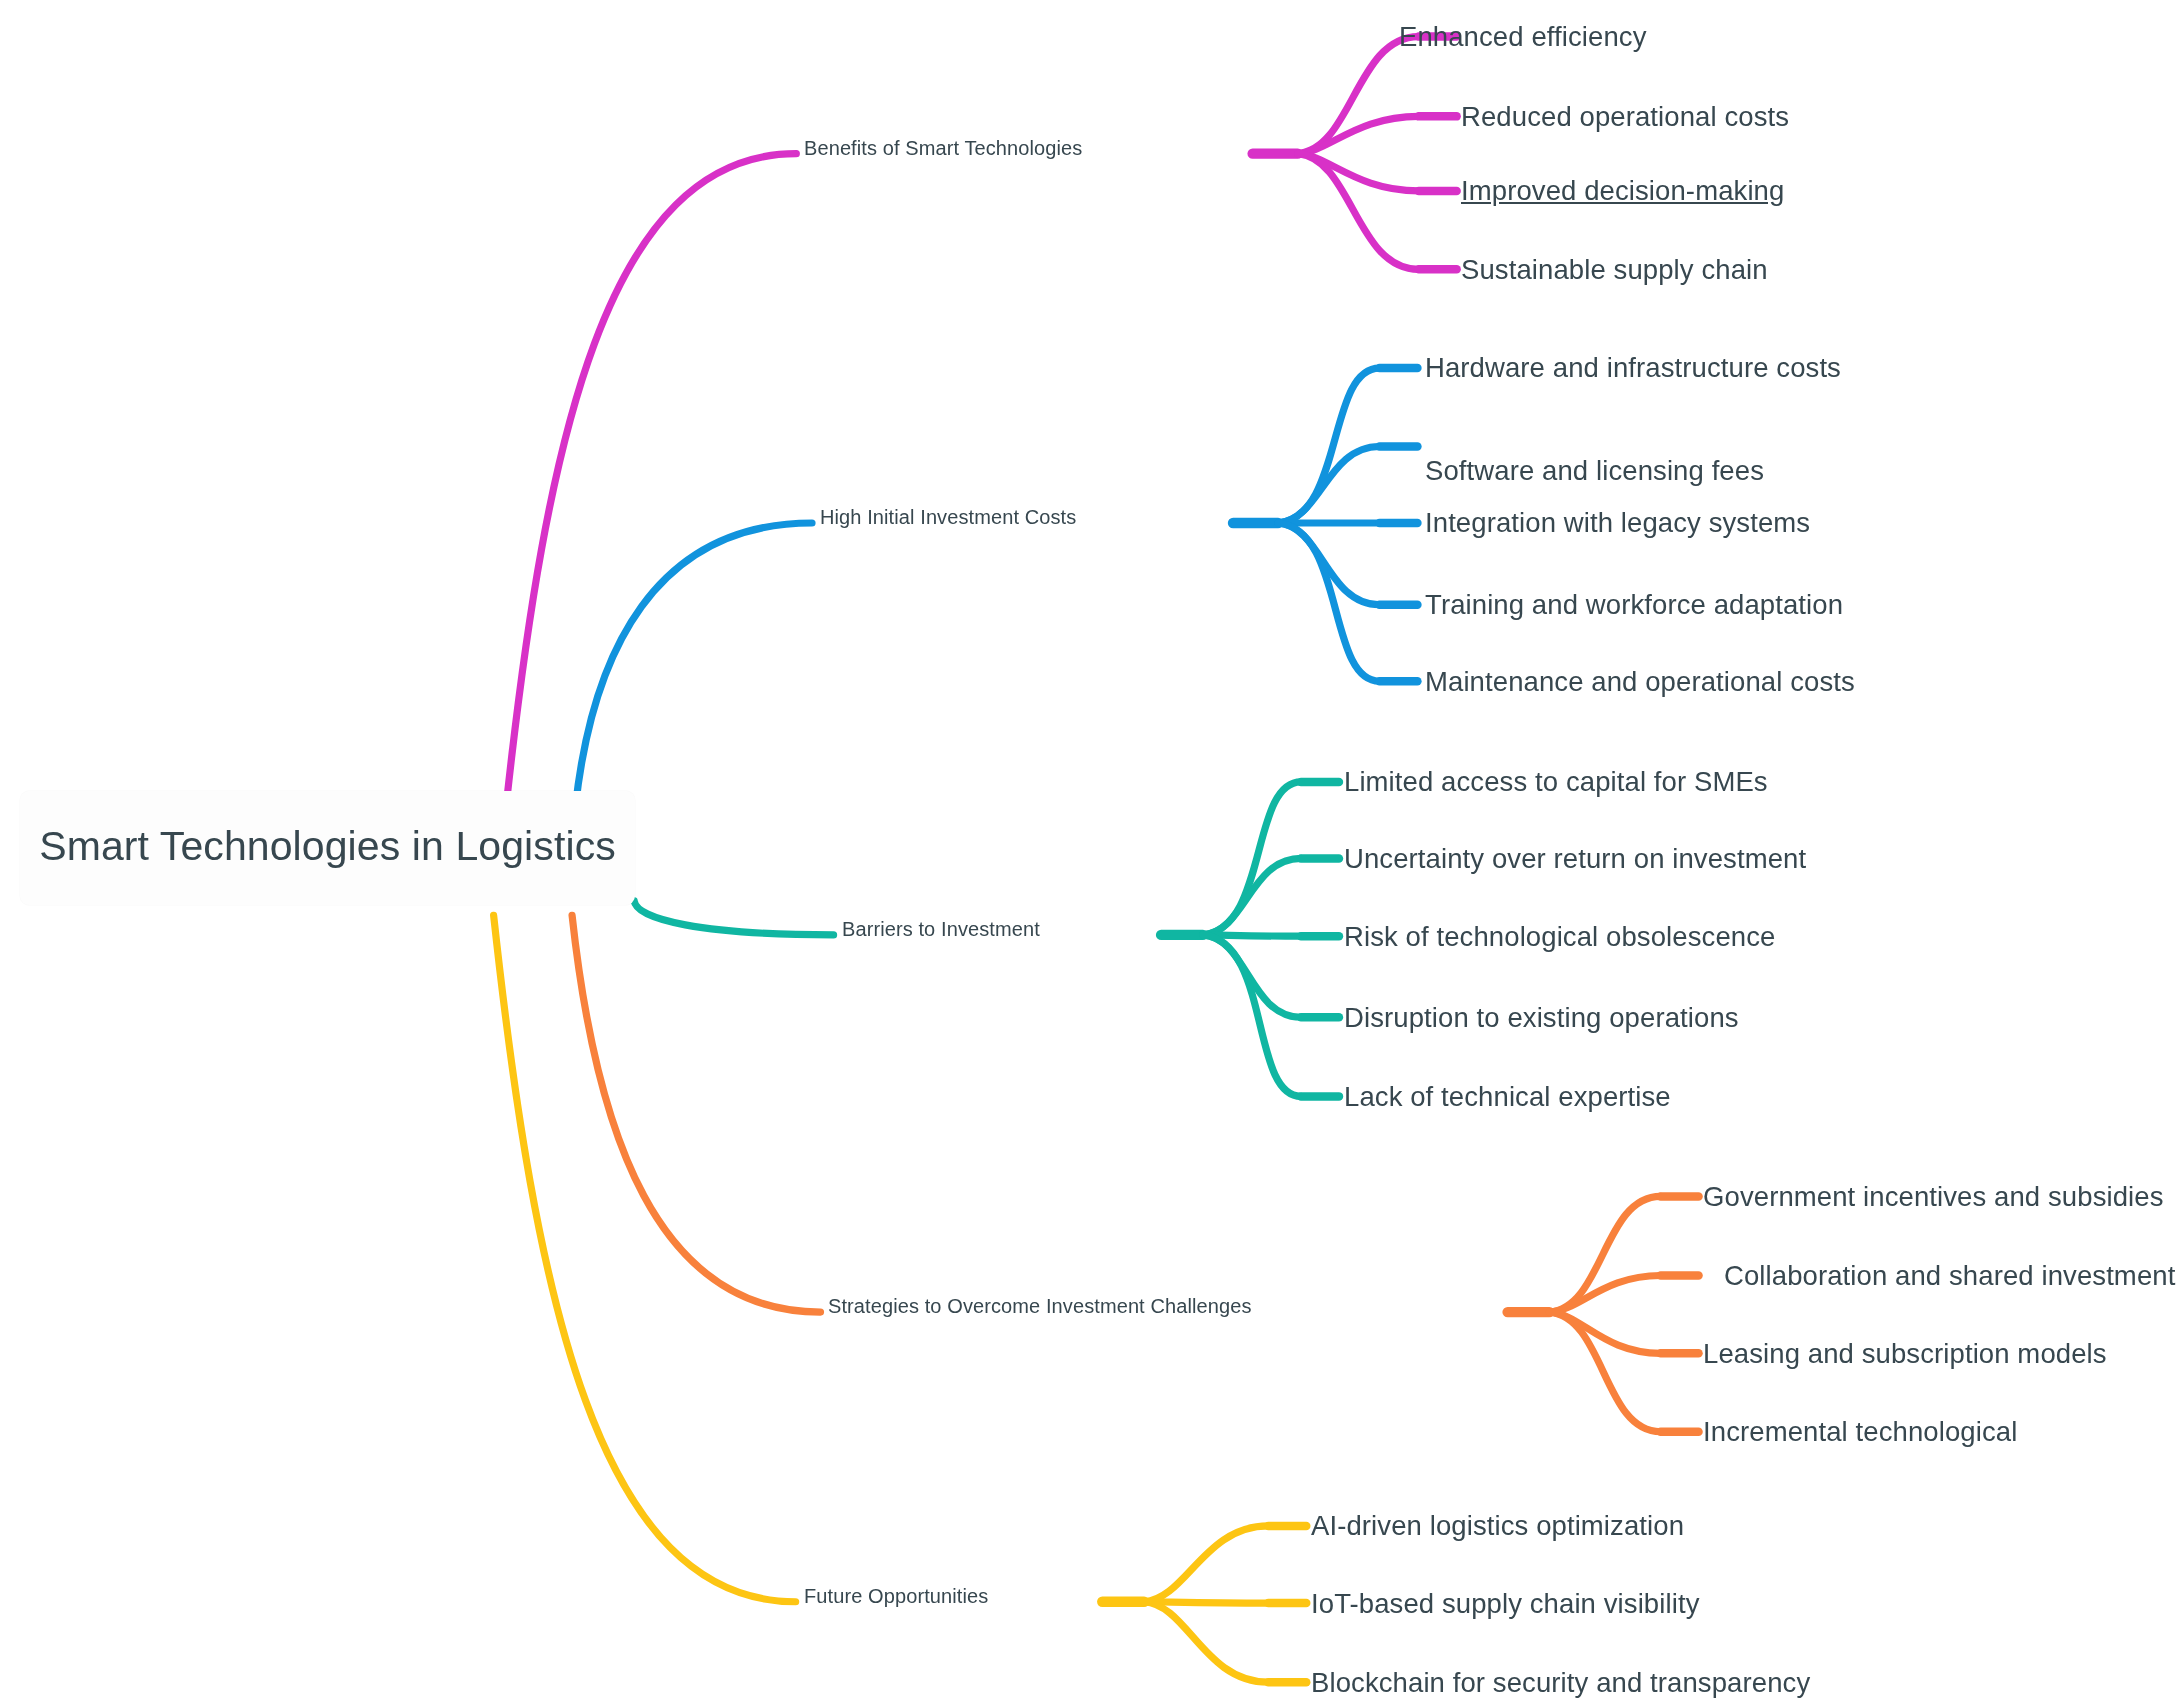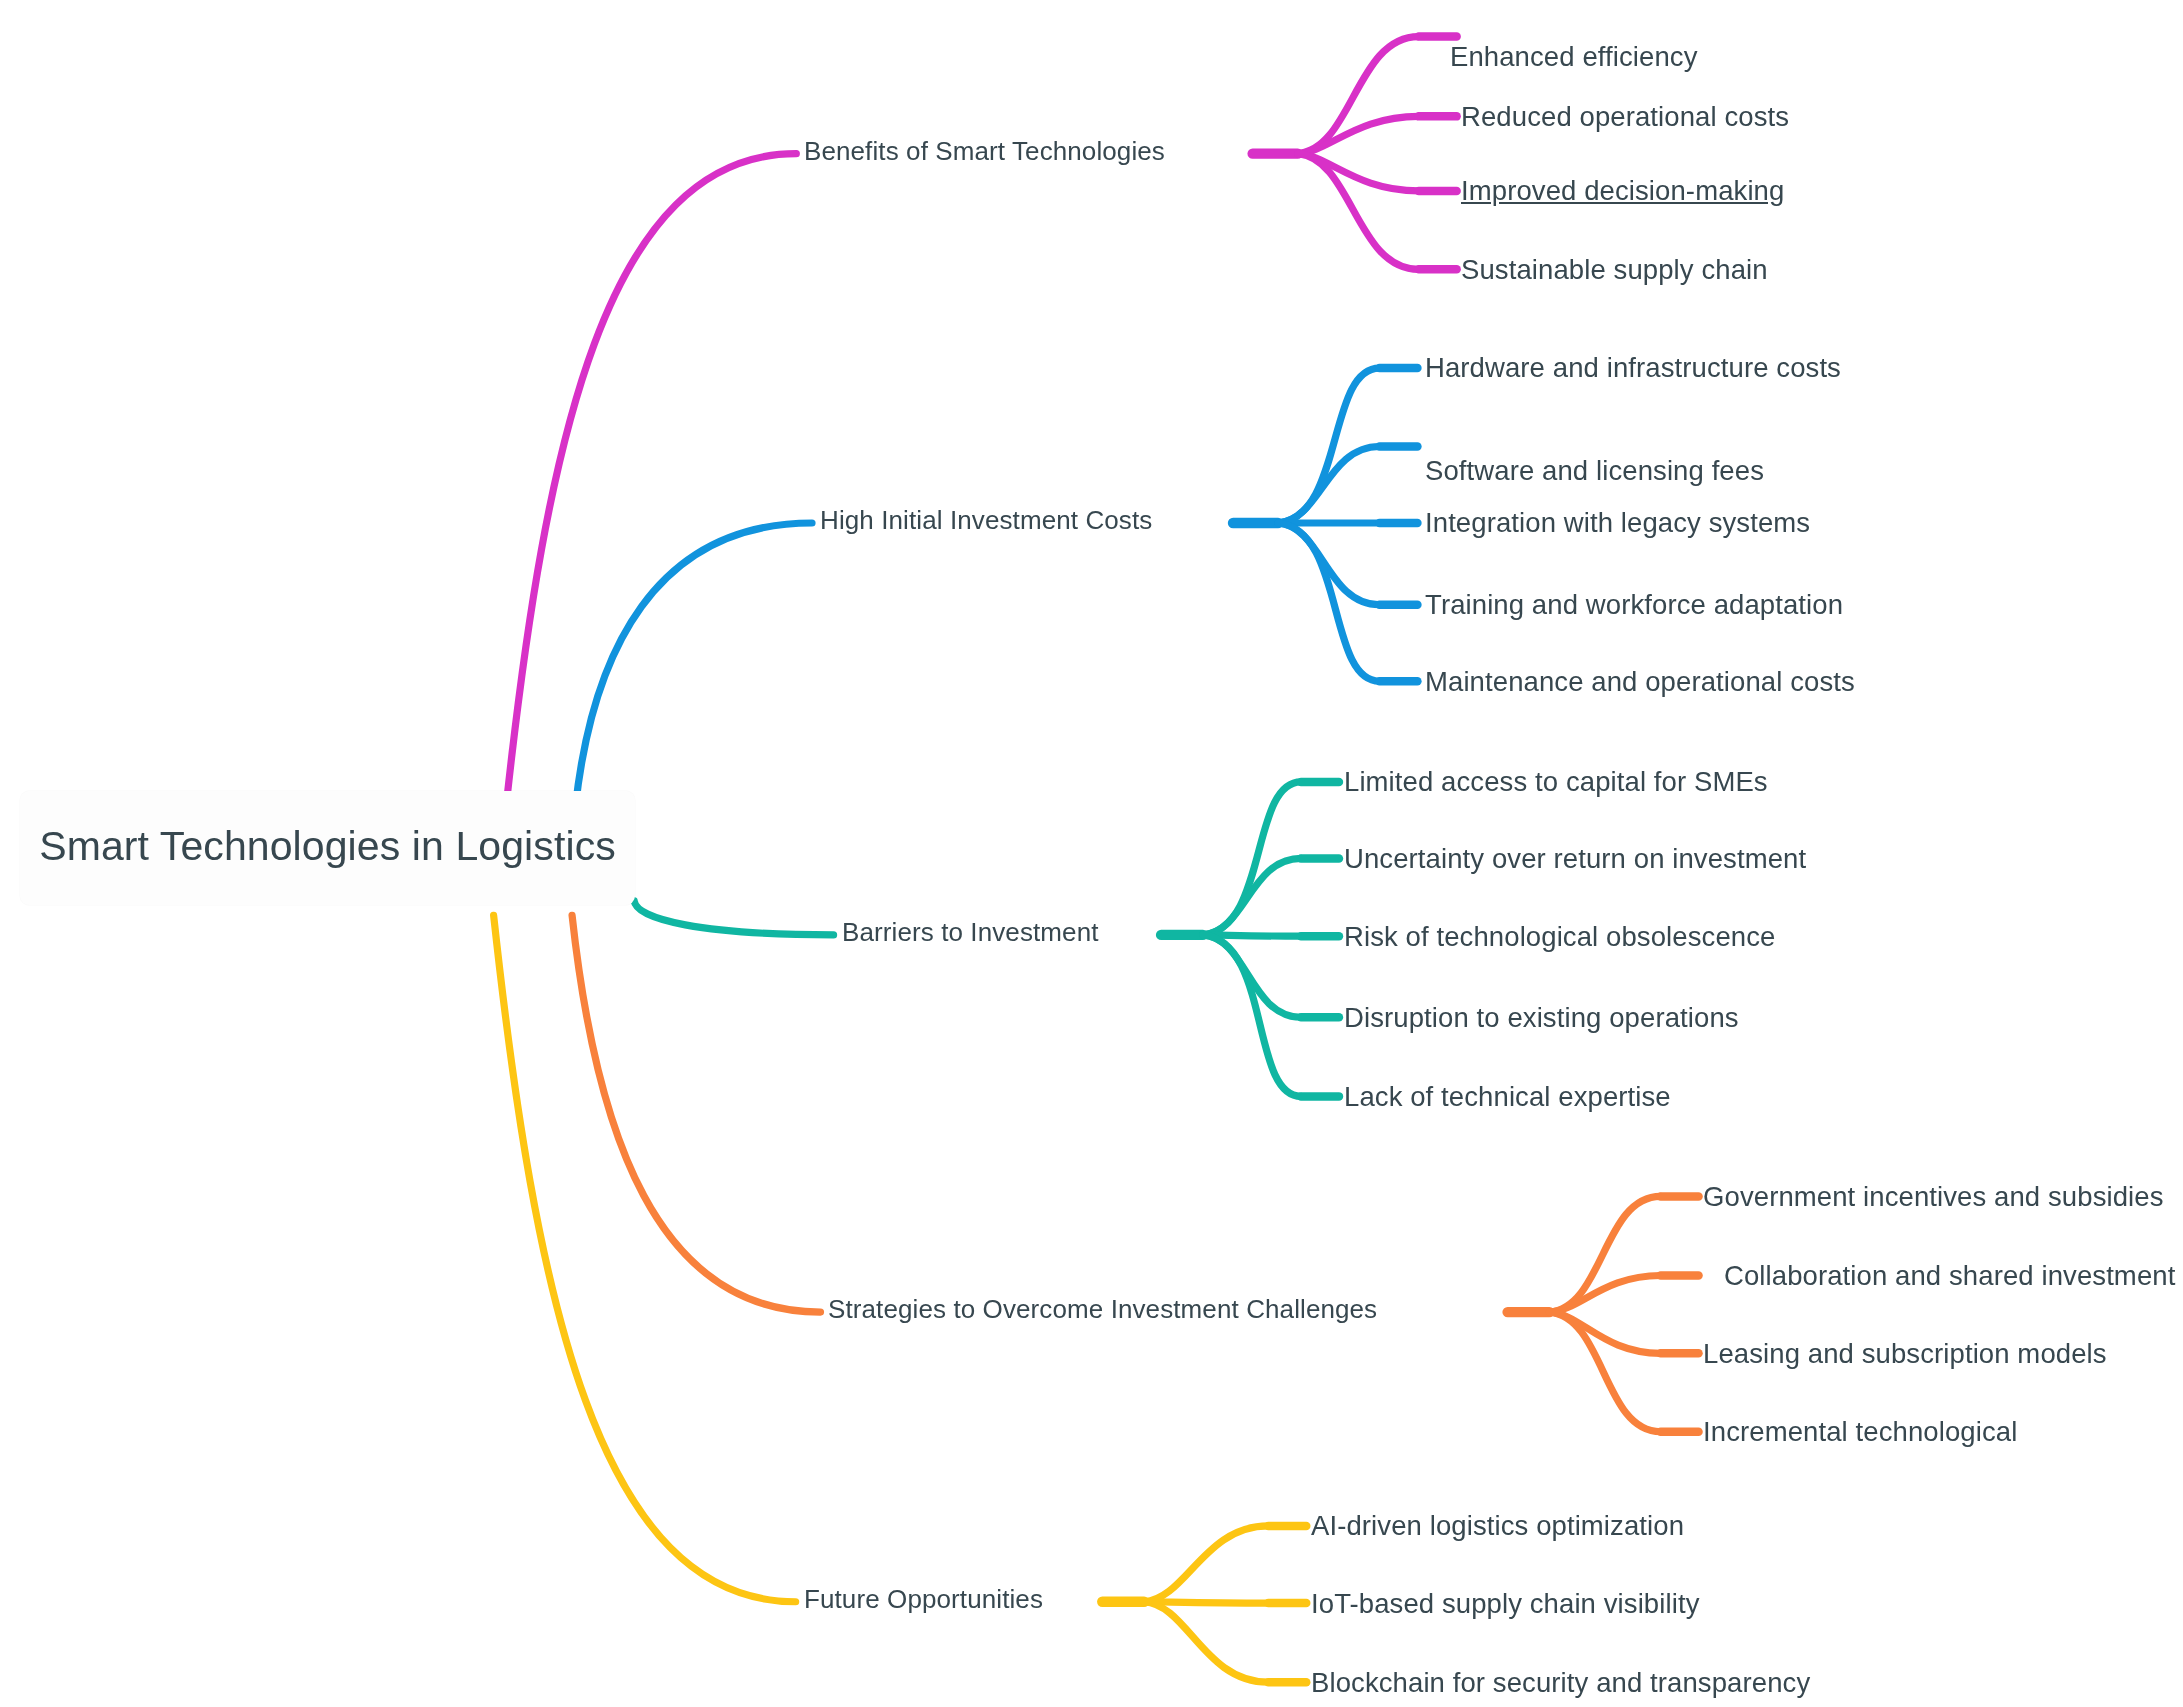--- a/index.html
+++ b/index.html
@@ -42,21 +42,21 @@
   .root-label {
     font-size: 41px;
     color: #37474f;
     background: #fdfdfd;
     border-radius: 9.2px;
     padding: 35px 19.6px 38px 19.6px;
     box-shadow: 0 0 0 0.7px rgba(0,0,0,0.018);
     text-align: center;
   }
   .branch-label {
-    font-size: 26px;
+    font-size: 20px;
     text-align: center;
   }
   .leaf-label {
     font-size: 27.5px;
   }
 </style>
 </head>
 <body>
 
 <div id="mindmap-root">
@@ -112,21 +112,21 @@
         <path d="M 1940 2334 L 1998 2334" class="edge" stroke="#fdc513" stroke-width="13"></path>
         <path d="M 1750 2450 C 1780.6 2450.08, 1841.2 2452, 1940 2452" class="edge" stroke="#fdc513" stroke-width="11"></path>
         <path d="M 1940 2452 L 1998 2452" class="edge" stroke="#fdc513" stroke-width="13"></path>
         <path d="M 1750 2450 C 1816.9 2454.92, 1841.2 2573, 1940 2573" class="edge" stroke="#fdc513" stroke-width="11"></path>
         <path d="M 1940 2573 L 1998 2573" class="edge" stroke="#fdc513" stroke-width="13"></path>
       </g>
   </svg>
   <div id="labels-layer">
       <div class="node-label root-label" style="left: 19.6px; top: 791px;">Smart Technologies in Logistics</div>
       <div class="node-label branch-label" style="left: 804px; top: 138px;">Benefits of Smart Technologies</div>
-      <div class="node-label leaf-label" style="left: 1450px; top: 23px; margin-top: 20px;">Enhanced efficiency</div>
+      <div class="node-label leaf-label" style="left: 1399px; top: 23px;">Enhanced efficiency</div>
       <div class="node-label leaf-label" style="left: 1461px; top: 103px;">Reduced operational costs</div>
       <div class="node-label leaf-label" style="left: 1461px; top: 177px; text-decoration: underline;">Improved decision-making</div>
       <div class="node-label leaf-label" style="left: 1461px; top: 256px;">Sustainable supply chain</div>
       <div class="node-label branch-label" style="left: 820px; top: 507px;">High Initial Investment Costs</div>
       <div class="node-label leaf-label" style="left: 1425px; top: 354px;">Hardware and infrastructure costs</div>
       <div class="node-label leaf-label" style="left: 1425px; top: 457px;">Software and licensing fees</div>
       <div class="node-label leaf-label" style="left: 1425px; top: 509px;">Integration with legacy systems</div>
       <div class="node-label leaf-label" style="left: 1425px; top: 591px;">Training and workforce adaptation</div>
       <div class="node-label leaf-label" style="left: 1425px; top: 668px;">Maintenance and operational costs</div>
       <div class="node-label branch-label" style="left: 842px; top: 919px;">Barriers to Investment</div>

